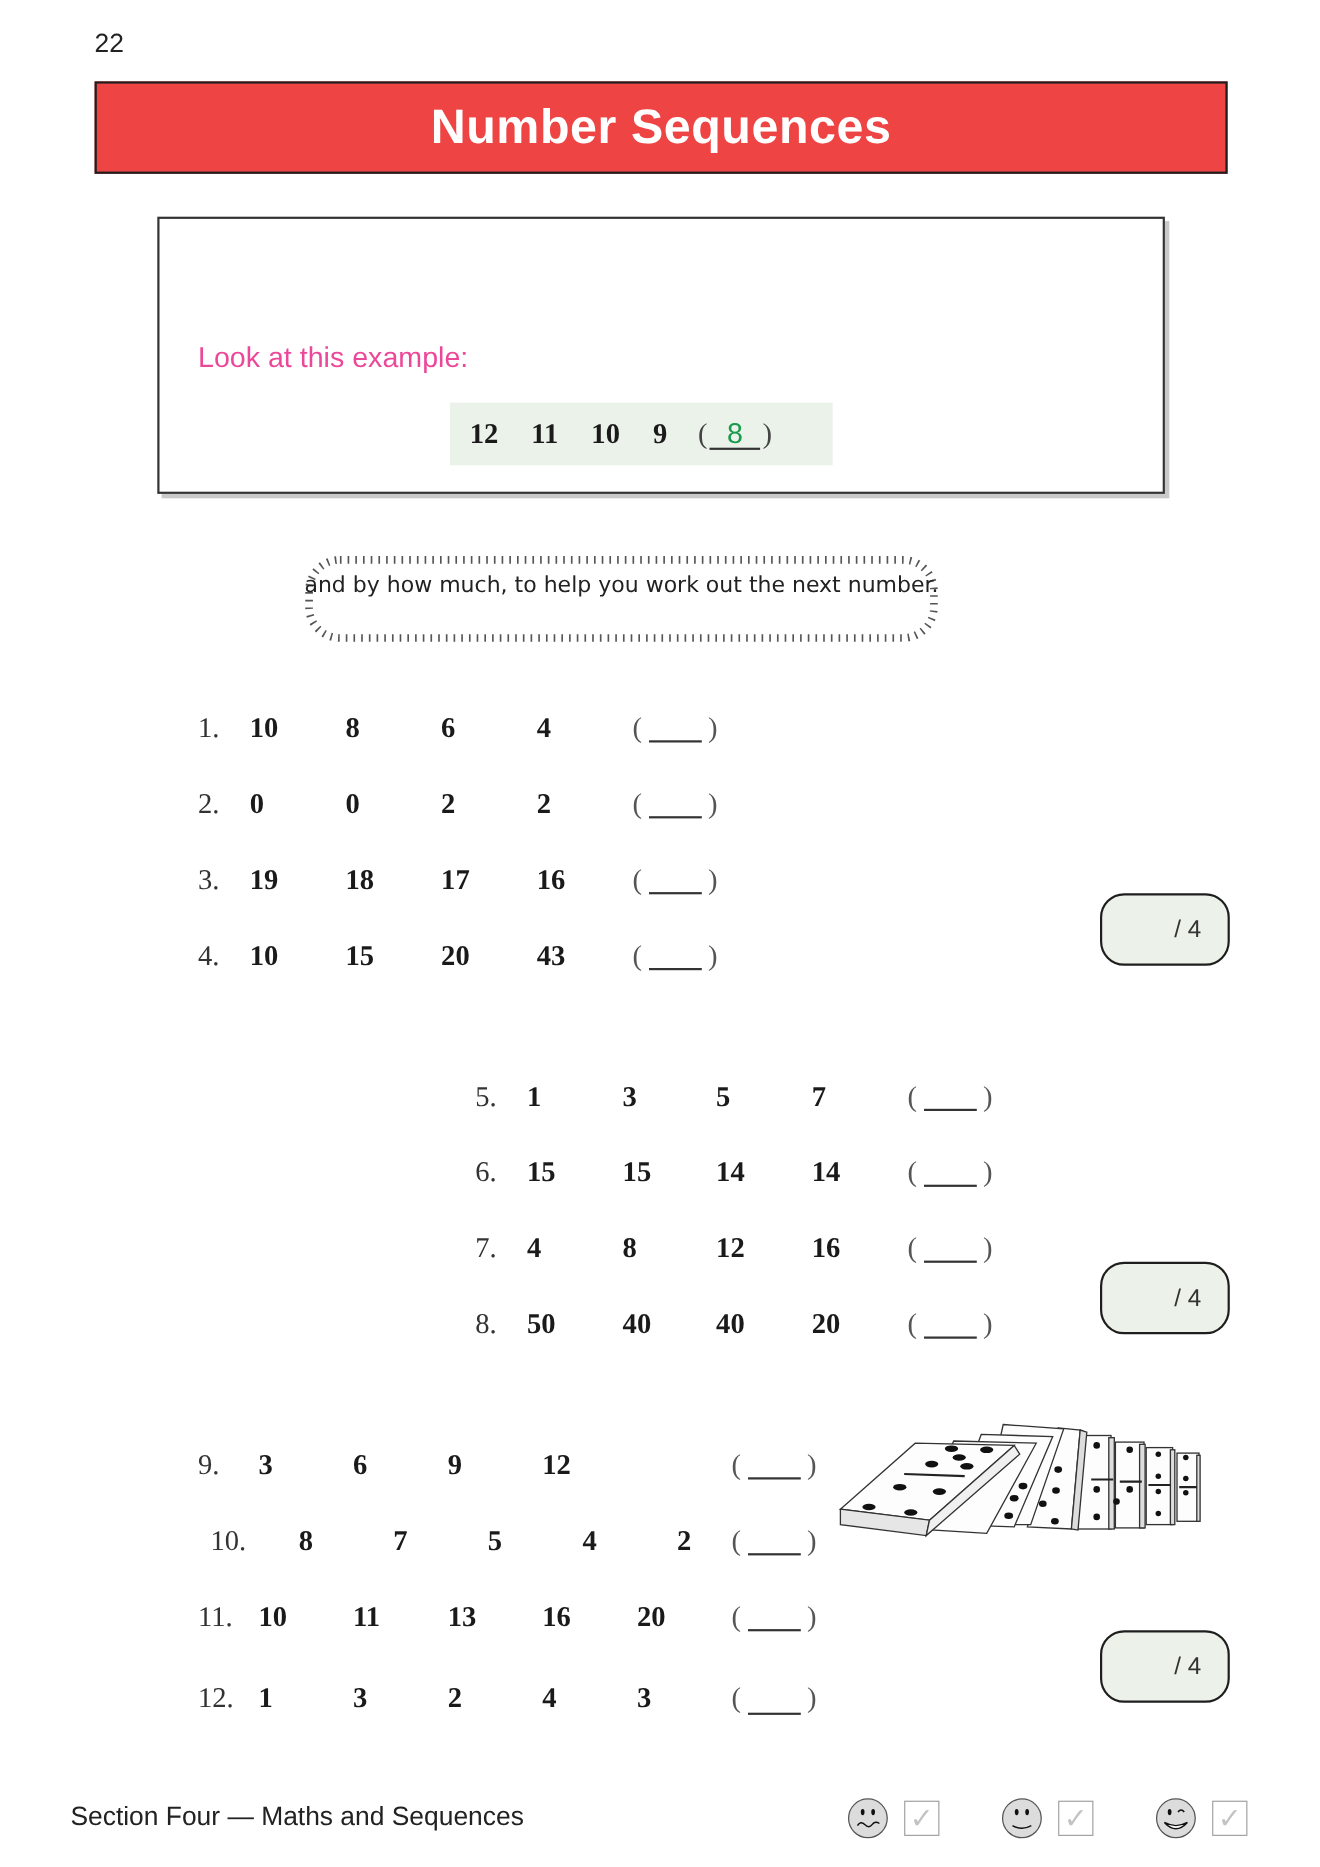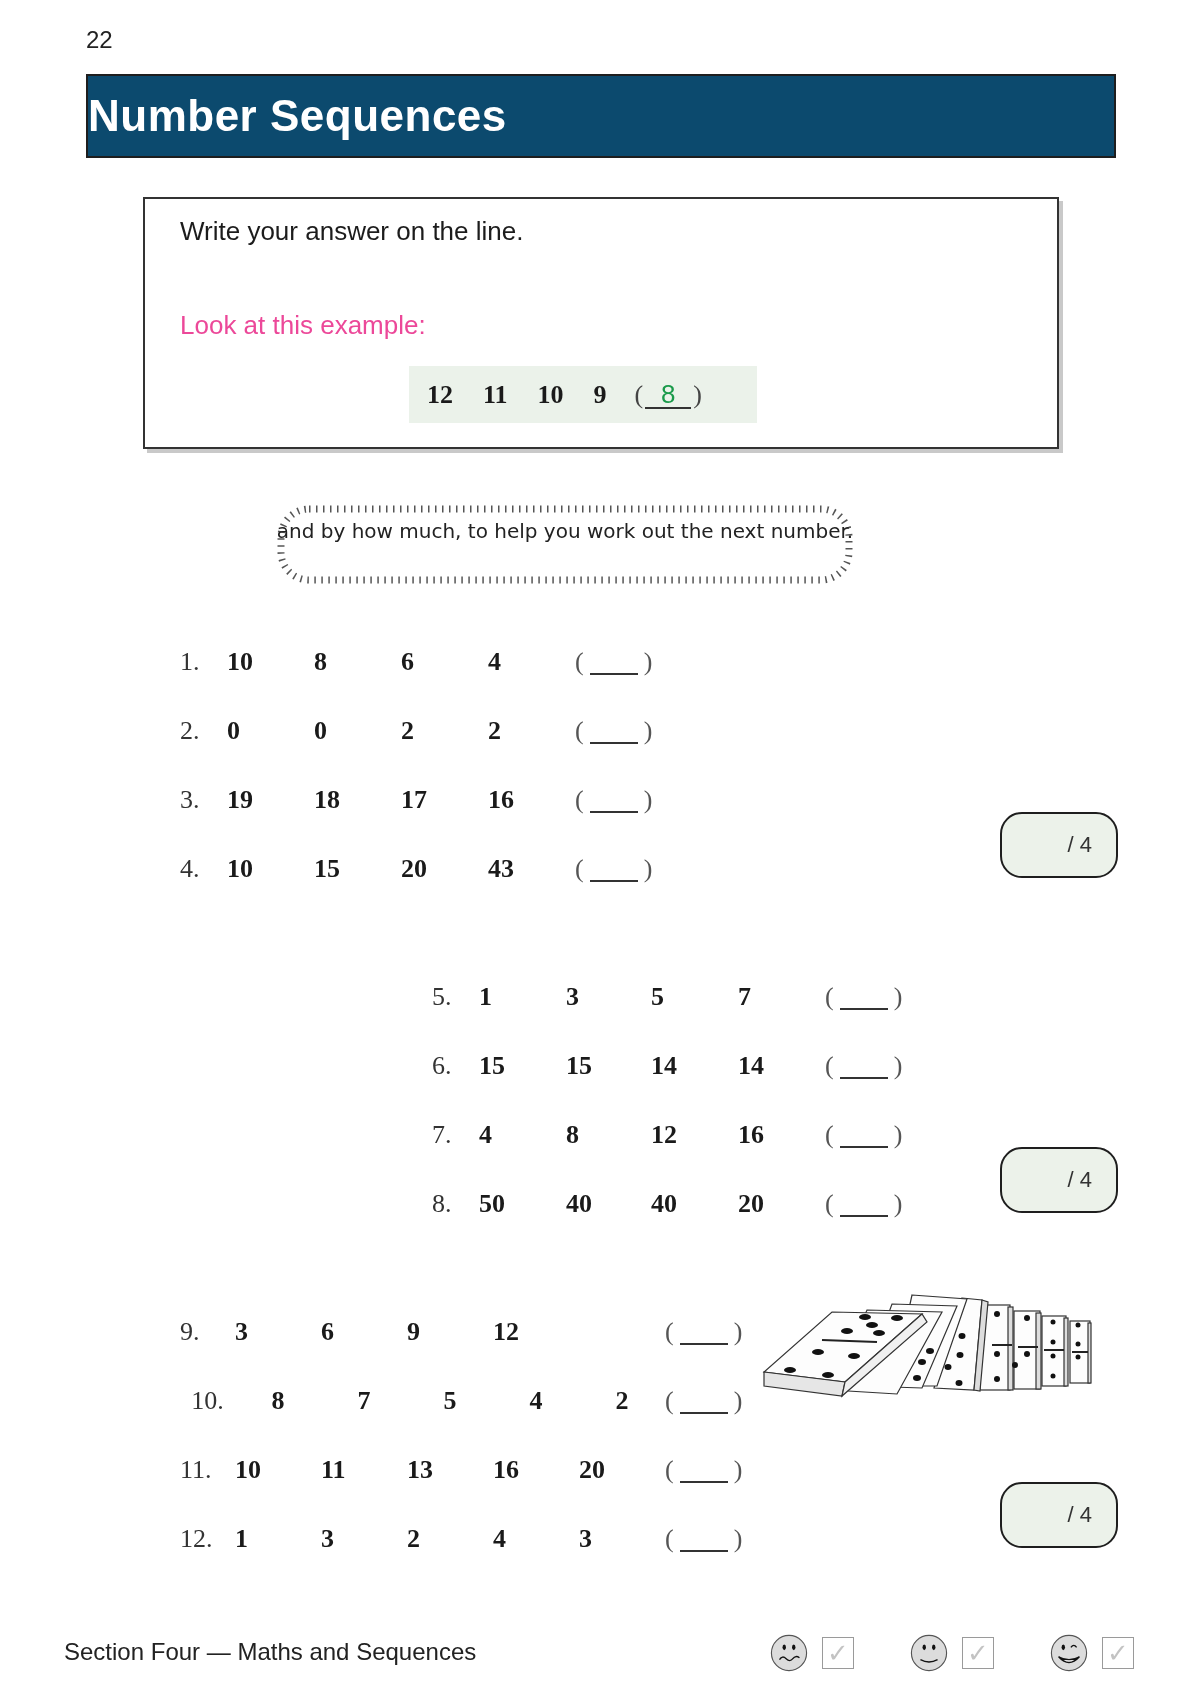--- a/index.html
+++ b/index.html
@@ -2,23 +2,23 @@
 <html><head>
   <meta charset="utf-8">
   <style>
     html, body { margin: 0; padding: 0; background: #ffffff; }
     body { width: 1200px; height: 1697px; position: relative; overflow: hidden;
            font-family: "Liberation Sans", "DejaVu Sans", sans-serif; color: #1a1a1a; }
     .abs { position: absolute; }
 
     .page-number { left: 86px; top: 26px; font-size: 24px; color: #222; }
 
-    .title-bar { left: 86px; top: 74px; width: 1030px; height: 84px; background: #0c4a6e;
+    .title-bar { left: 86px; top: 74px; width: 1030px; height: 84px; background: #ef4444;
                  border: 2px solid #1e1e1e; box-sizing: border-box;
-                 display: flex; align-items: center; justify-content: flex-start; }
+                 display: flex; align-items: center; justify-content: center; }
     .title-bar h1 { margin: 0; color: #ffffff; font-size: 44px; font-weight: bold; letter-spacing: 0.5px; }
 
     .instr-box { left: 143px; top: 197px; width: 916px; height: 252px; background: #fff;
                  border: 2px solid #333; box-sizing: border-box;
                  box-shadow: 4px 4px 0 #c9c9c9; }
     .instr-text { left: 35px; top: 16px; font-size: 26px; line-height: 33px; color: #1c1c1c; }
     .instr-text p { margin: 0; }
     .instr-look { left: 35px; top: 111px; font-size: 26px; color: #ec4899; }
     .example { left: 264px; top: 167px; width: 348px; height: 57px; background: #ebf2ea;
                display: flex; align-items: center; padding-left: 18px; box-sizing: border-box;
@@ -55,21 +55,20 @@
 <body>
 
 <div class="abs page-number">22</div>
 
 <div class="abs title-bar">
   <h1>Number Sequences</h1>
 </div>
 
 <div class="abs instr-box">
   <div class="abs instr-text">
-    <p>Write your answer on the line.</p>
   </div>
   <div class="abs instr-look">Look at this example:</div>
   <div class="abs example">
     <span class="num">12</span>
     <span class="num">11</span>
     <span class="num">10</span>
     <span class="num">9</span>
     <span class="paren">(</span>
     <span class="answer-line">8</span>
     <span class="paren">)</span>
@@ -200,21 +199,21 @@
     <span class="q-num" style="width:55px">11.</span>
     <span class="q-val" style="width:86px">10</span>
     <span class="q-val" style="width:86px">11</span>
     <span class="q-val" style="width:86px">13</span>
     <span class="q-val" style="width:86px">16</span>
     <span class="q-val" style="width:86px">20</span>
     <span class="q-paren">(</span>
       <span class="blank"></span>
       <span class="q-paren">)</span>
   </div>
-  <div class="abs q-row" style="left:180px; top:1519px;">
+  <div class="abs q-row" style="left:180px; top:1519px;align-items:flex-end;">
     <span class="q-num" style="width:55px">12.</span>
     <span class="q-val" style="width:86px">1</span>
     <span class="q-val" style="width:86px">3</span>
     <span class="q-val" style="width:86px">2</span>
     <span class="q-val" style="width:86px">4</span>
     <span class="q-val" style="width:86px">3</span>
     <span class="q-paren">(</span>
       <span class="blank"></span>
       <span class="q-paren">)</span>
   </div>

